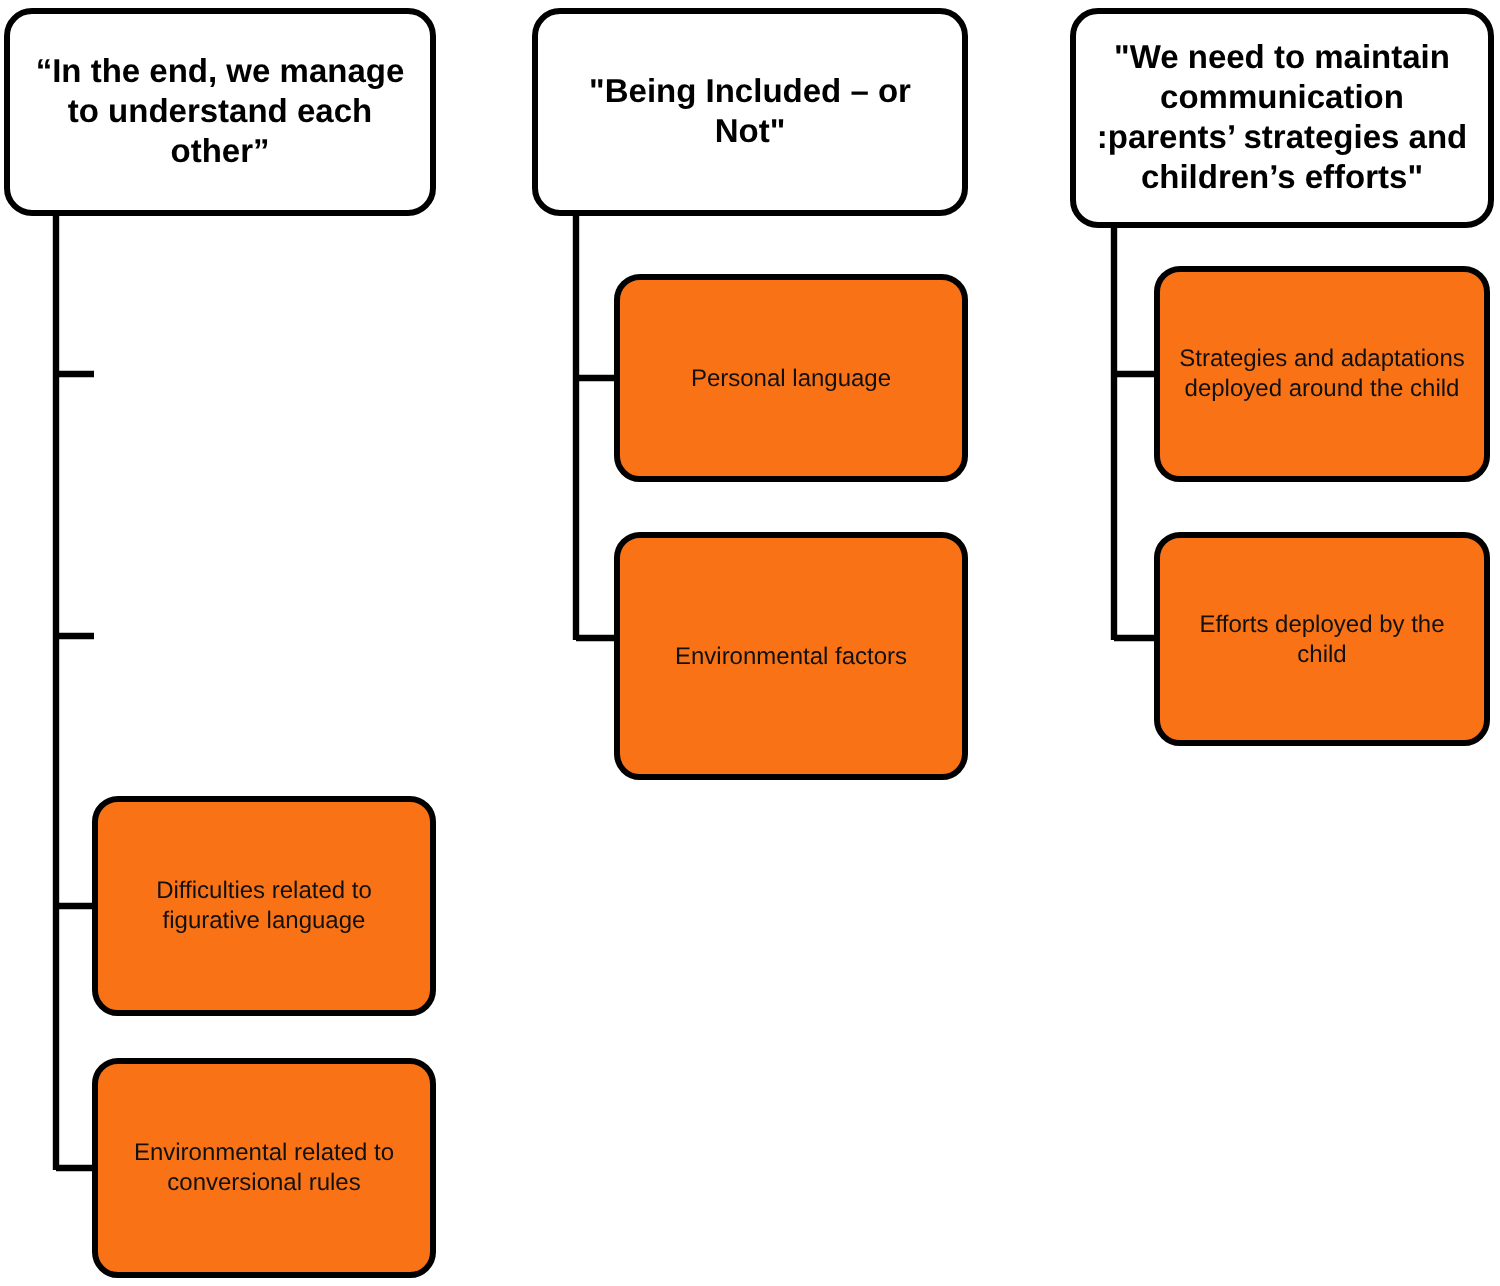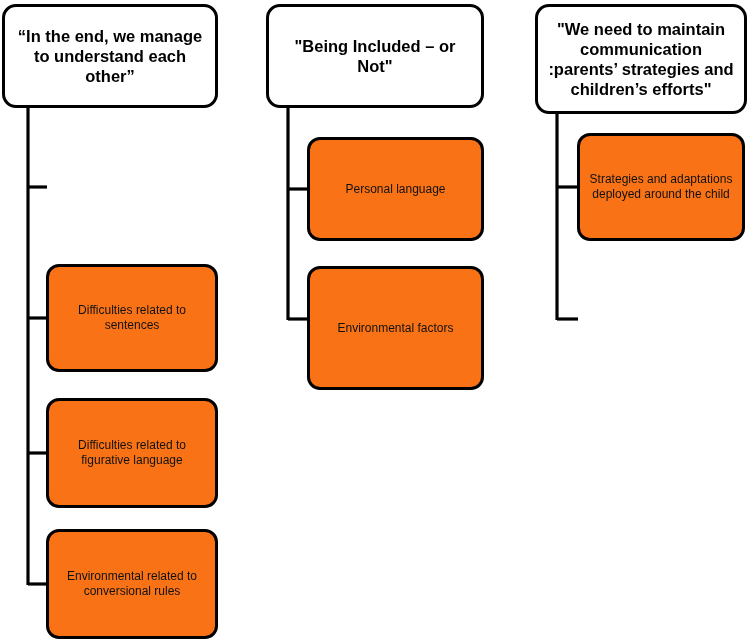--- a/index.html
+++ b/index.html
@@ -105,30 +105,30 @@
     <g stroke="#000000" stroke-width="3.2" fill="none" stroke-linecap="butt">
       <line x1="557" y1="114" x2="557" y2="320"></line>
       <line x1="557" y1="187" x2="578" y2="187"></line>
       <line x1="557" y1="319" x2="578" y2="319"></line>
     </g>
   </svg>
 
   <div class="node theme-node" id="theme-1">“In the end, we manage to understand each other”</div>
 
 
-  <div class="node sub-node" id="c1-sub-2">Difficulties related to sentences</div>
 
   <div class="node sub-node" id="c1-sub-3">Difficulties related to figurative language</div>
 
   <div class="node sub-node" id="c1-sub-4">Environmental related to conversional rules</div>
 
   <div class="node theme-node" id="theme-2">"Being Included – or Not"</div>
 
   <div class="node sub-node" id="c2-sub-1">Personal language</div>
 
   <div class="node sub-node" id="c2-sub-2">Environmental factors</div>
 
   <div class="node theme-node" id="theme-3">"We need to maintain communication :parents’ strategies and children’s efforts"</div>
 
   <div class="node sub-node" id="c3-sub-1">Strategies and adaptations deployed around the child</div>
 
+  <div class="node sub-node" id="c3-sub-2">Efforts deployed by the child</div>
 
 </div>
 
 </body></html>

